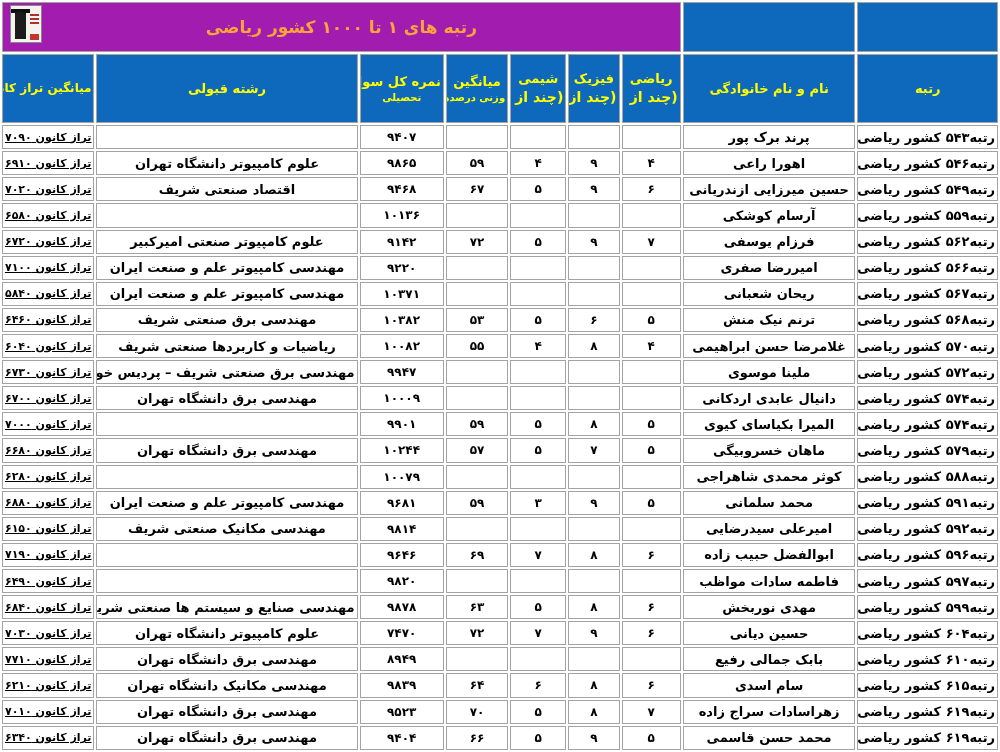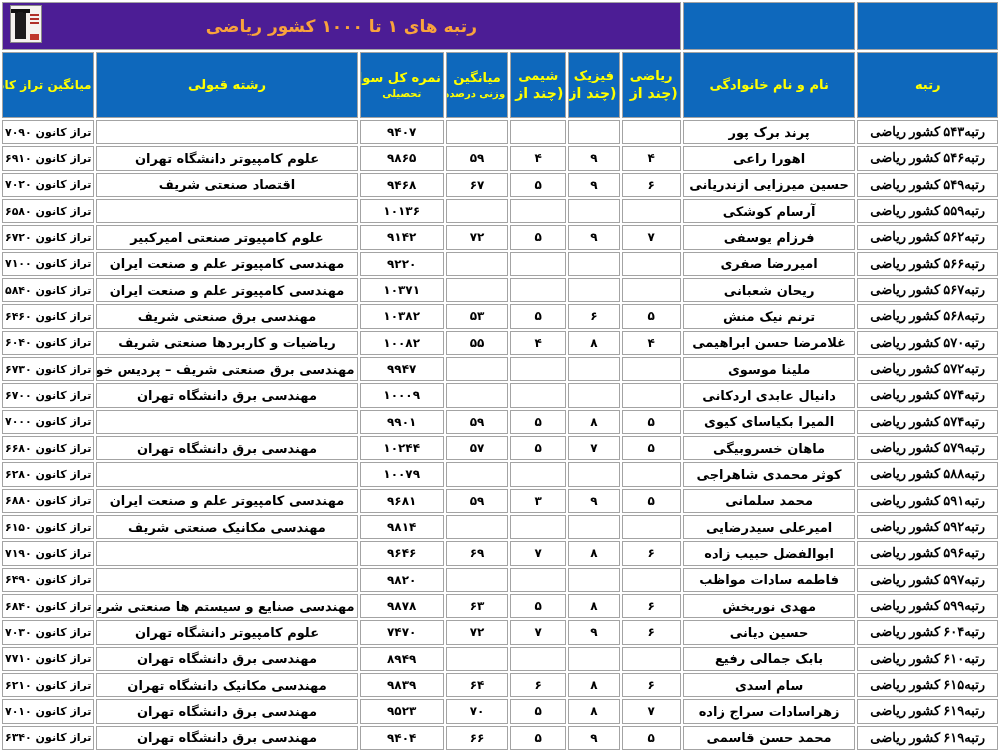--- a/index.html
+++ b/index.html
@@ -5,44 +5,44 @@
   html,body{margin:0;padding:0;background:#fff;}
   body{width:1000px;height:752px;font-family:"DejaVu Sans","Liberation Sans",sans-serif;}
   table.rank-table{
     width:1000px;height:752px;table-layout:fixed;
     border-collapse:separate;border-spacing:2px;background:#fff;
     direction:rtl;
   }
   td{border:1px solid #a3a3a3;padding:0 2px;overflow:hidden;white-space:nowrap;}
   
   tr.banner-row td{height:34px;}
-  td.banner-main{background:#4c1d95;position:relative;text-align:center;vertical-align:middle;}
+  td.banner-main{background:#a21caf;position:relative;text-align:center;vertical-align:middle;}
   td.banner-side{background:#0E68BC;}
   .banner-title{color:#F9A33C;font-weight:bold;font-size:17px;}
   
   .logo{position:absolute;left:7px;top:2px;width:30px;height:36px;background:#f5f3ef;border:1px solid #888;}
   .grad{position:absolute;left:4px;top:7px;width:11px;height:26px;background:#1c1c1c;}
   .grad::before{content:'';position:absolute;top:-4px;left:-4px;width:19px;height:4px;background:#111;}
   .grad::after{content:'';position:absolute;top:-1px;left:3px;width:5px;height:5px;background:#1c1c1c;}
   .logo-lines{position:absolute;right:2px;top:8px;width:9px;}
   .logo-lines span{display:block;height:2px;margin-bottom:2px;background:#b03028;}
   .logo-redblock{position:absolute;right:2px;bottom:2px;width:9px;height:6px;background:#c0392b;}
   
   tr.header-row td{background:#0E68BC;color:#FFFF00;text-align:center;vertical-align:middle;font-weight:bold;height:48px;line-height:1.35;}
   .hdr-label{display:block;font-size:13px;}
   .hdr-sub{display:block;font-size:10px;}
   .hdr-sub.small{font-size:14px;}
   
   tr.data-row td{background:#fff;text-align:center;vertical-align:middle;font-weight:bold;color:#000;}
-  td.c-rank{color:#1A64BC;font-size:13px;font-family:Liberation Serif, serif;}
+  td.c-rank{color:#1A64BC;font-size:13px;}
   td.c-name{font-size:13px;}
   td.c-num{font-size:12px;}
   td.c-weighted{background:#F2F2F2;}
   td.c-major{font-size:13px;}
-  td.c-kanoon{font-size:11px;}
+  td.c-kanoon{font-size:11px;text-decoration:underline;}
 </style>
 </head>
 <body>
 
 <table class="rank-table">
   <colgroup>
     <col style="width:140px">
       <col style="width:172px">
       <col style="width:59px">
     <col style="width:51px">

